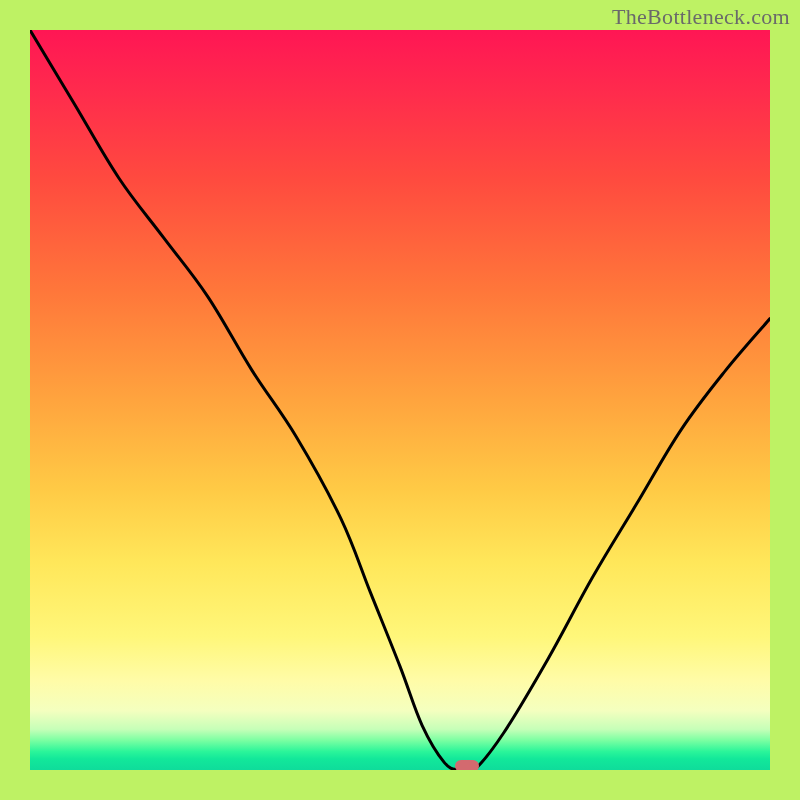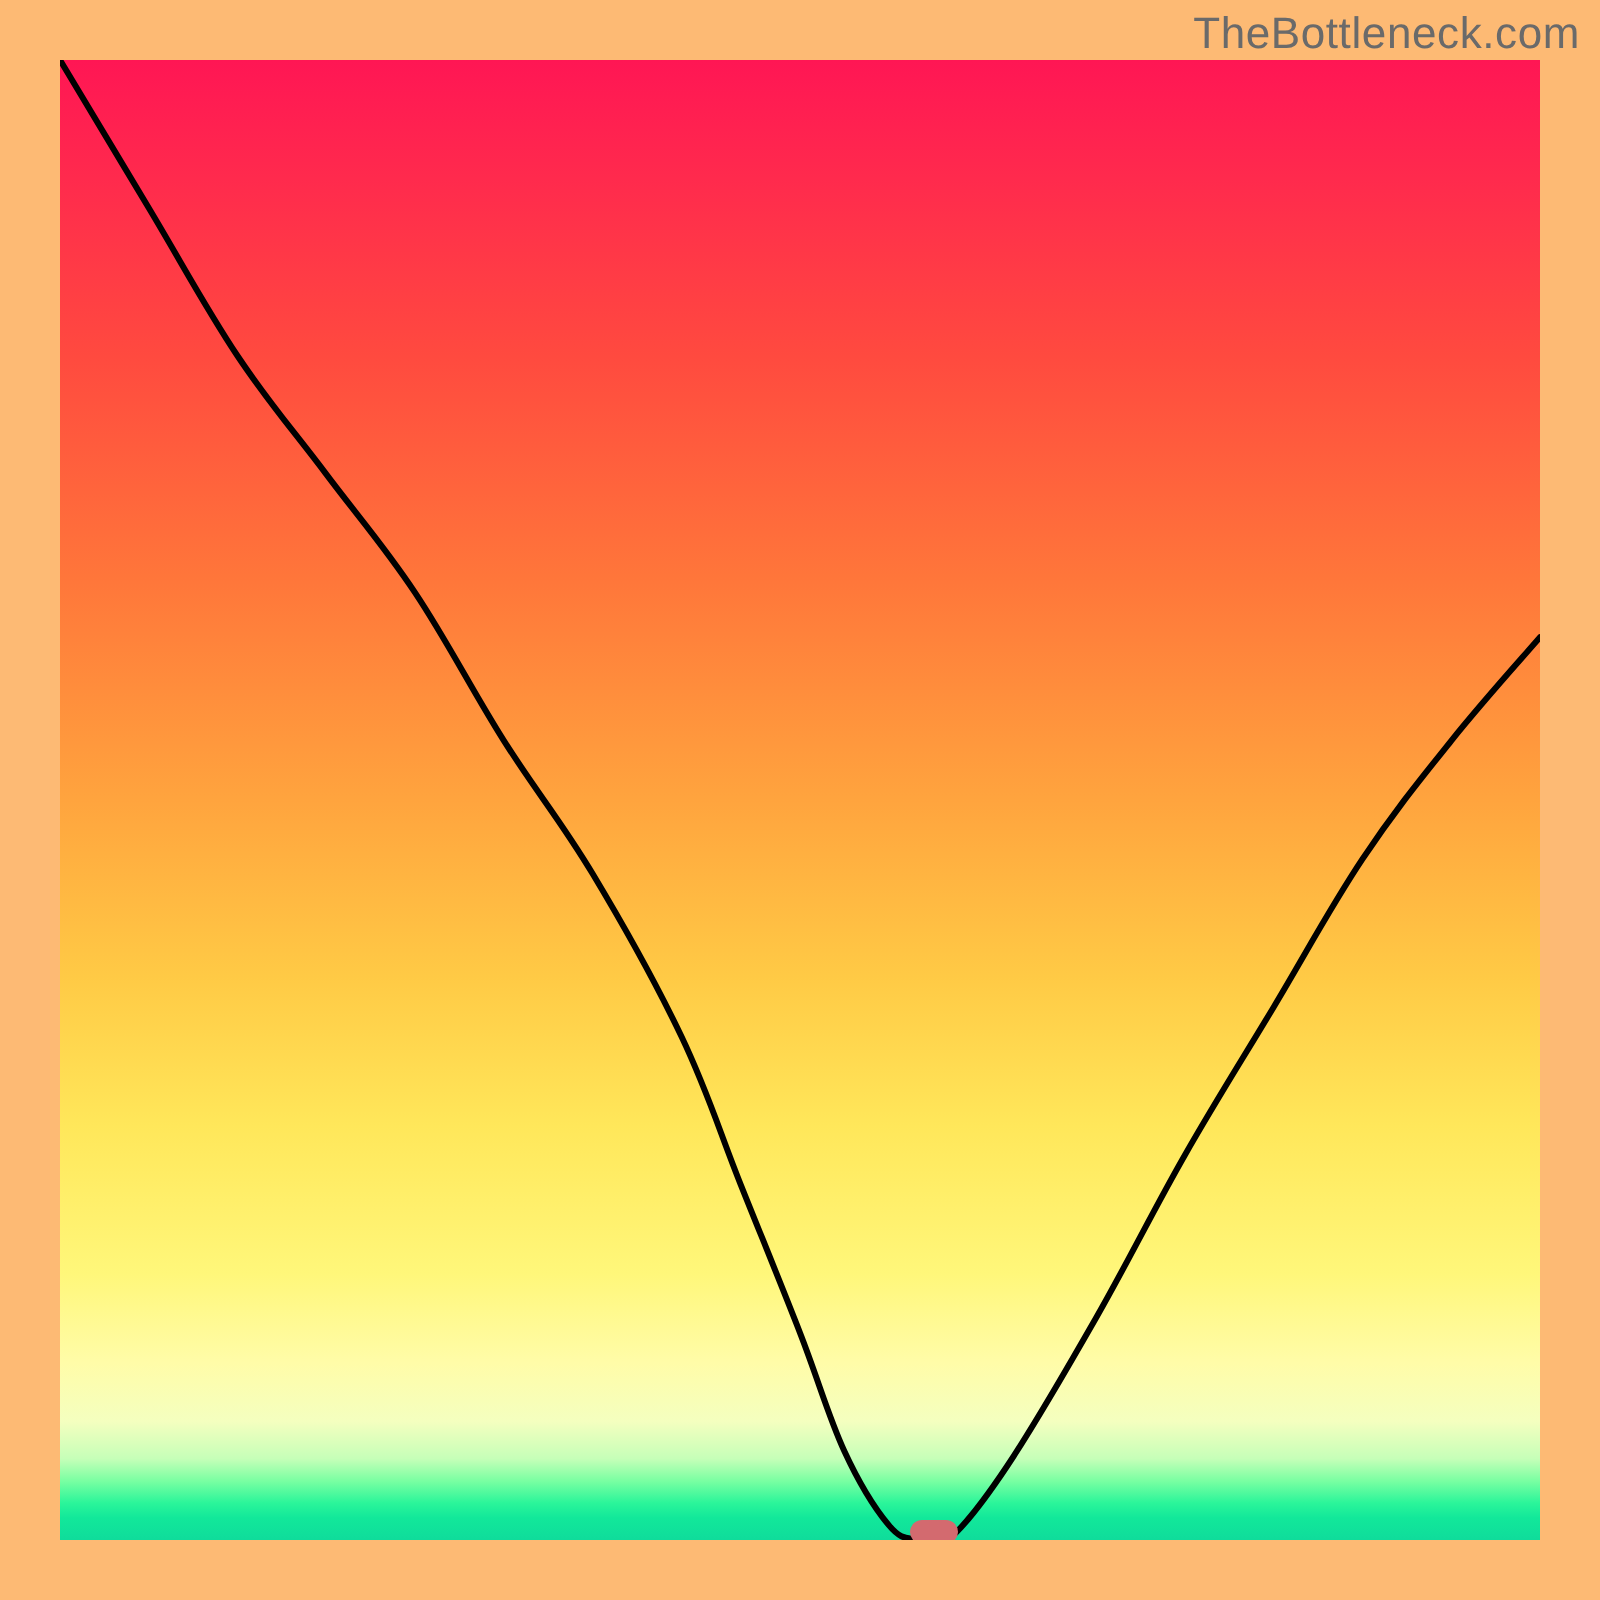--- a/index.html
+++ b/index.html
@@ -8,21 +8,22 @@
     width: 800px;
     height: 800px;
     background: #000;
     overflow: hidden;
     font-family: Arial, Helvetica, sans-serif;
   }
   .frame {
     position: relative;
     width: 800px;
     height: 800px;
-    background: #fdba74;
+    background: #bef264;
+    font-family: Liberation Serif, serif;
   }
   .watermark {
     position: absolute;
     top: 4px;
     right: 10px;
     color: #6a6a6a;
     font-size: 22px;
     font-weight: 500;
     letter-spacing: 0.3px;
     z-index: 10;

